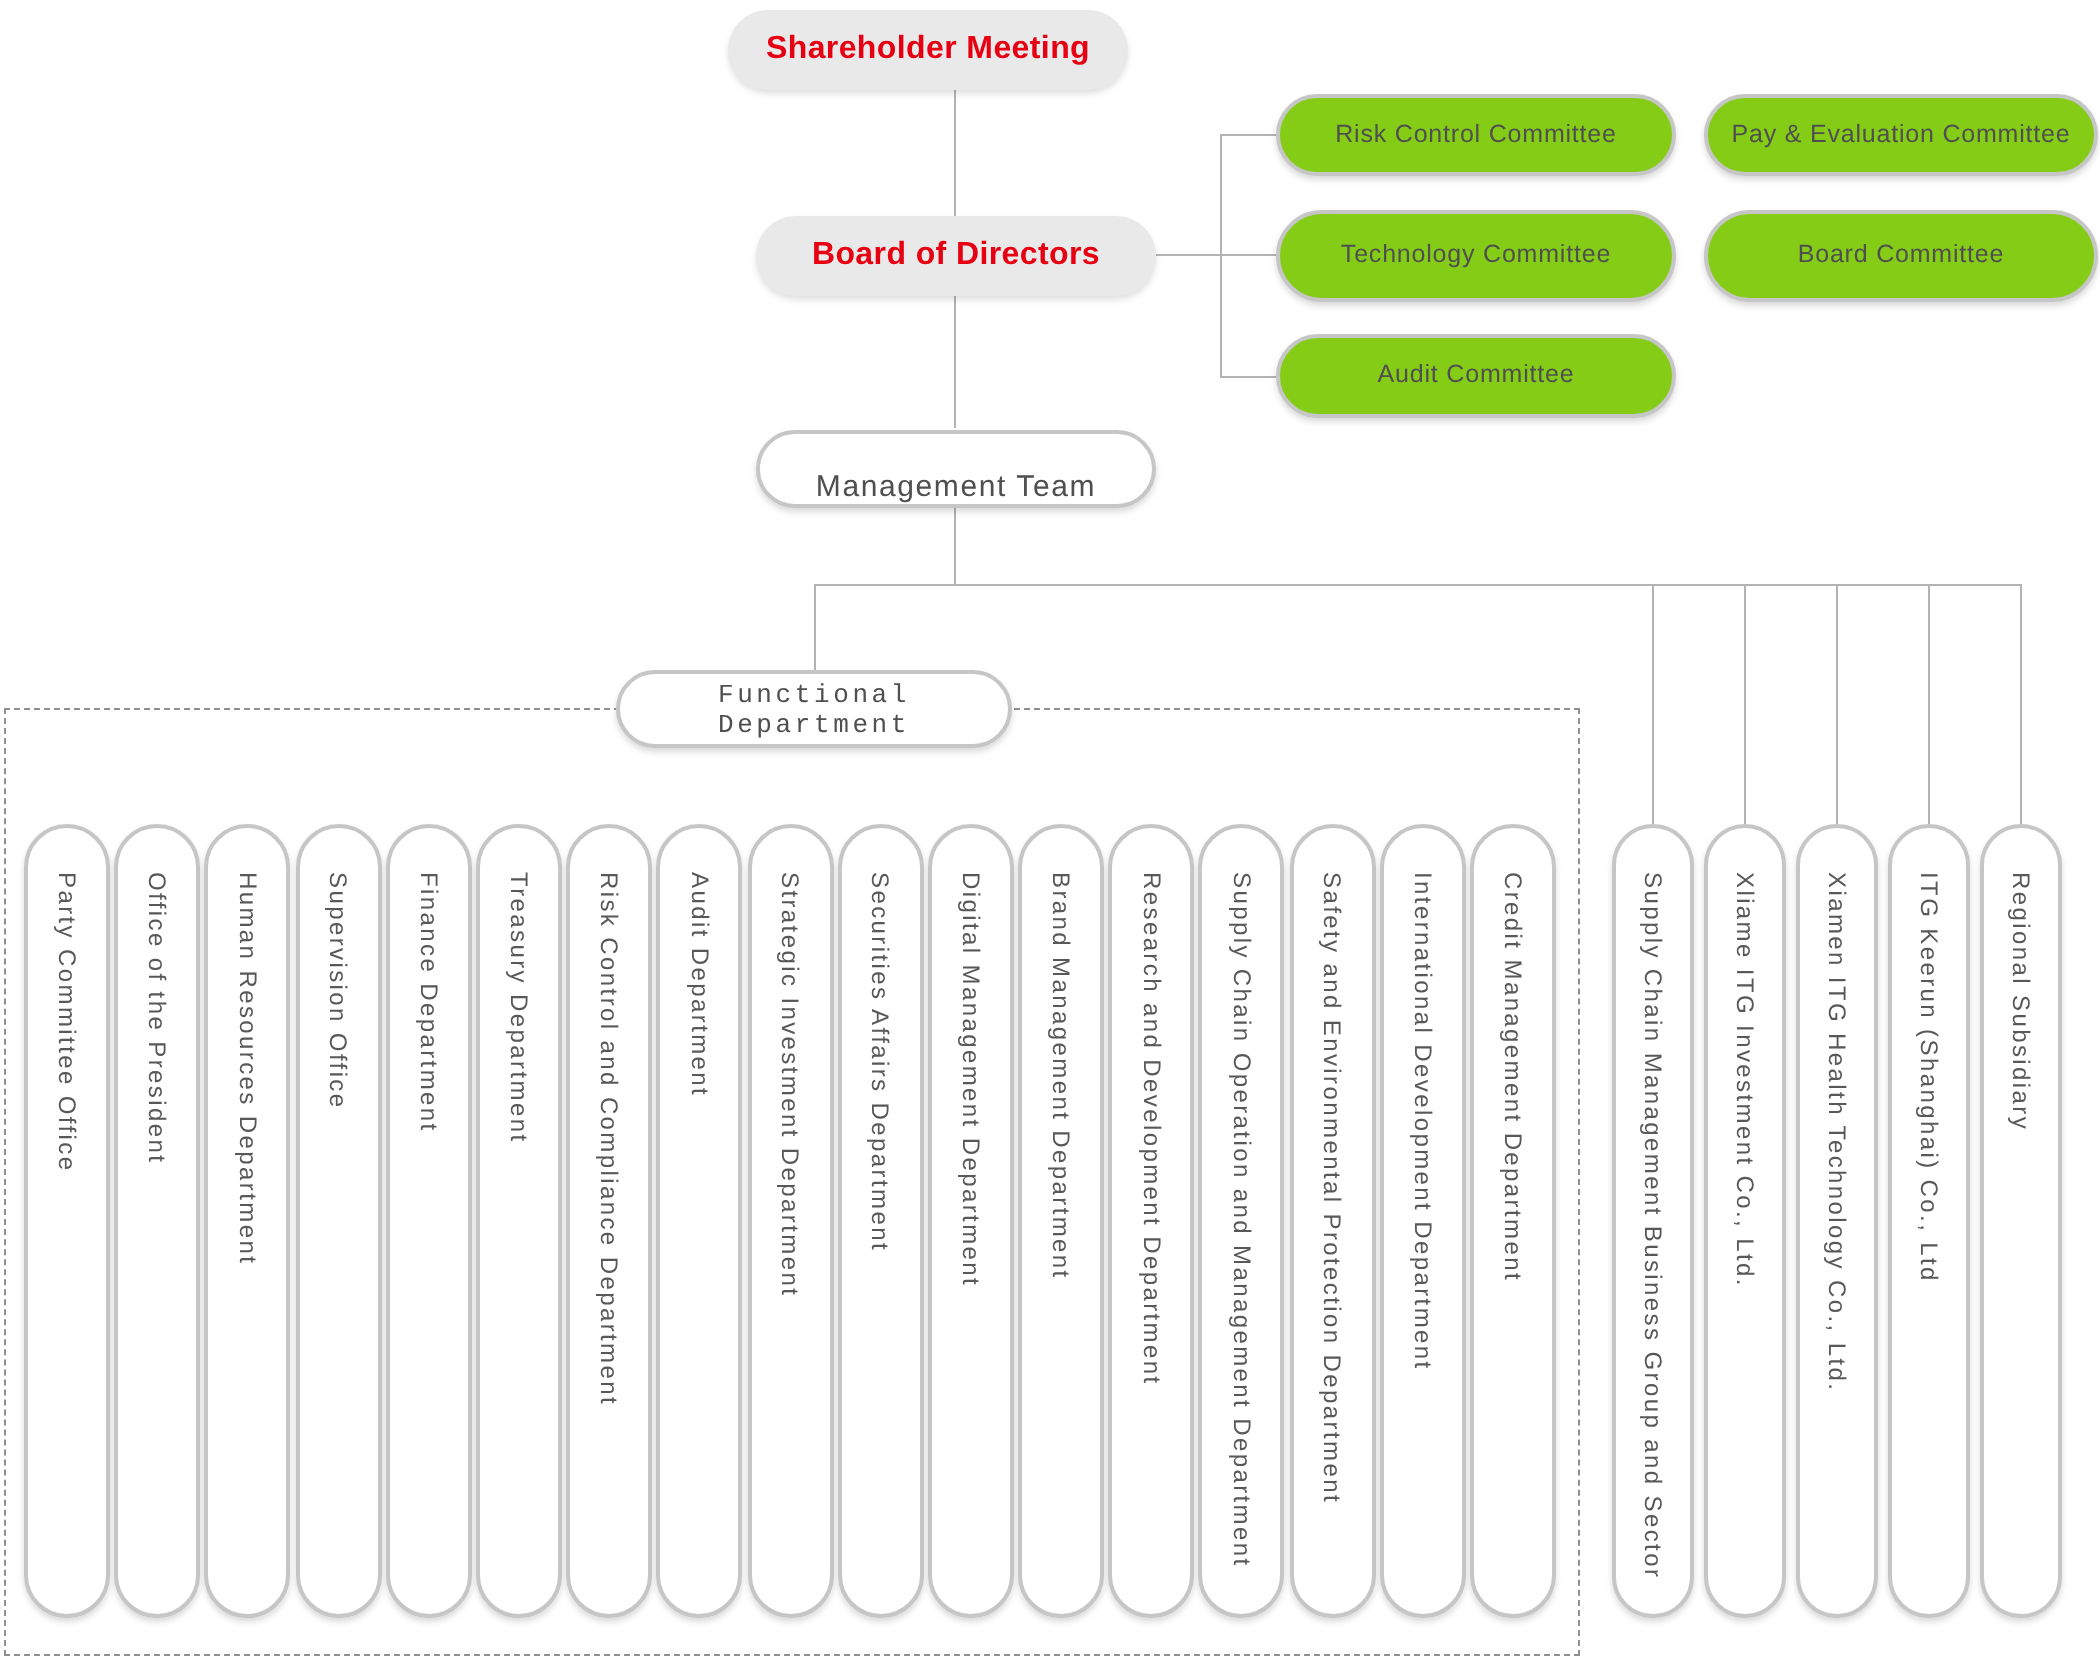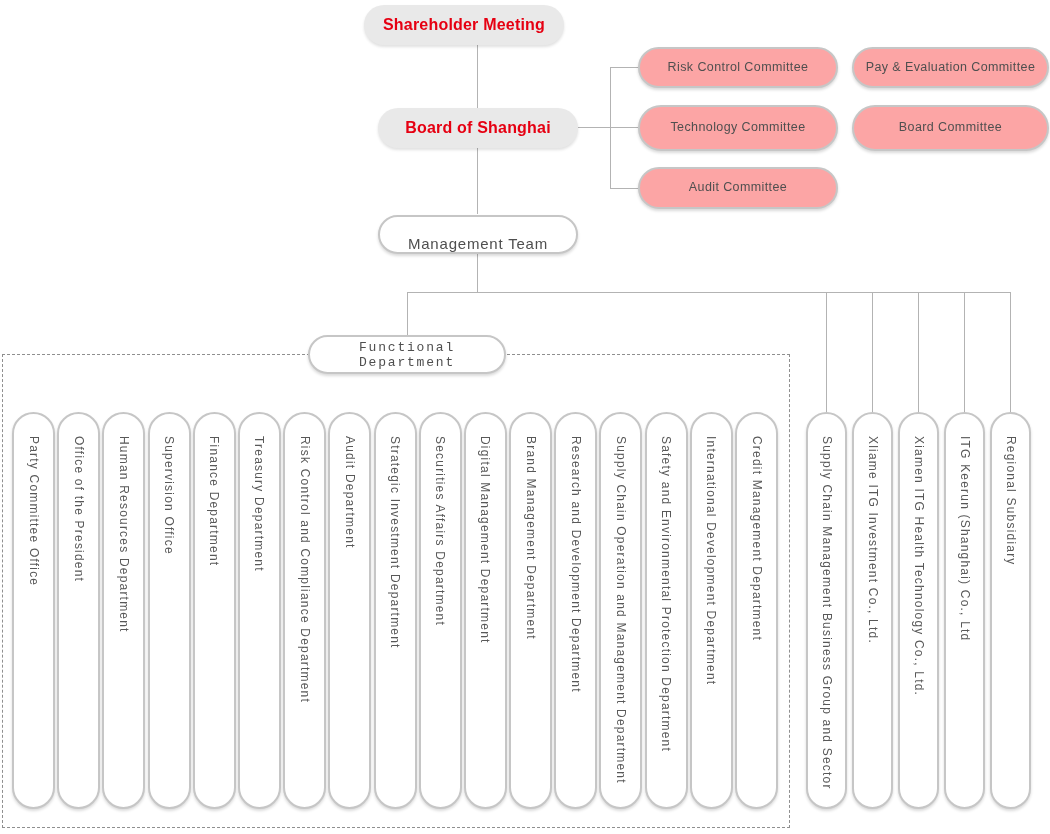--- a/index.html
+++ b/index.html
@@ -21,21 +21,21 @@
   }
   .pill-mgmt{font-size:15px;letter-spacing:.8px;color:#4f4f4f;align-items:flex-end;}
   .pill-func{font-size:13px;letter-spacing:1.8px;color:#4f4f4f;z-index:3;font-family:Liberation Mono, monospace;}
   #committees{
     position:absolute;left:638px;top:47px;width:411px;height:163px;
     display:grid;grid-template-columns:200px 197px;grid-template-rows:41px 46px 42px;
     column-gap:14px;row-gap:16.5px;z-index:2;
   }
   .pill-committee{
     position:relative;display:flex;align-items:center;justify-content:center;
-    background:#fca5a5;border:2px solid #c6c6c6;border-radius:999px;
+    background:#84cc16;border:2px solid #c6c6c6;border-radius:999px;
     box-shadow:0 2px 3px rgba(0,0,0,.15);box-sizing:border-box;
     font-size:12.5px;letter-spacing:.4px;color:#4f4f4f;text-align:center;line-height:1.25;
     padding:0 6px;
   }
   .vgroup{position:absolute;top:412px;height:397px;display:flex;justify-content:space-between;z-index:2;}
   #func-group{left:12px;width:766px;}
   #sub-group{left:806px;width:225px;}
   .vpill{
     height:100%;background:#fff;border:2px solid #c6c6c6;border-radius:999px;
     box-shadow:0 2px 3px rgba(0,0,0,.15);box-sizing:border-box;
@@ -69,21 +69,21 @@
   <div class="line" style="left:964px;top:292px;width:1px;height:120px;"></div>
   <div class="line" style="left:1010px;top:292px;width:1px;height:120px;"></div>
 
   <div class="dashed-box" style="left:2px;top:354px;width:786px;height:472px;"></div>
 
   <div class="pill pill-top" style="left:364px;top:5px;width:200px;height:40px;">
     <span>Shareholder Meeting</span>
   </div>
 
   <div class="pill pill-top" style="left:378px;top:108px;width:200px;height:40px;">
-    <span>Board of Shanghai</span>
+    <span>Board of Directors</span>
   </div>
 
   <div class="pill pill-mgmt" style="left:378px;top:215px;width:200px;height:39px;">
     <span>Management Team</span>
   </div>
 
   <div class="pill pill-func" style="left:308px;top:335px;width:198px;height:39px;">
     <span>Functional Department</span>
   </div>
 

